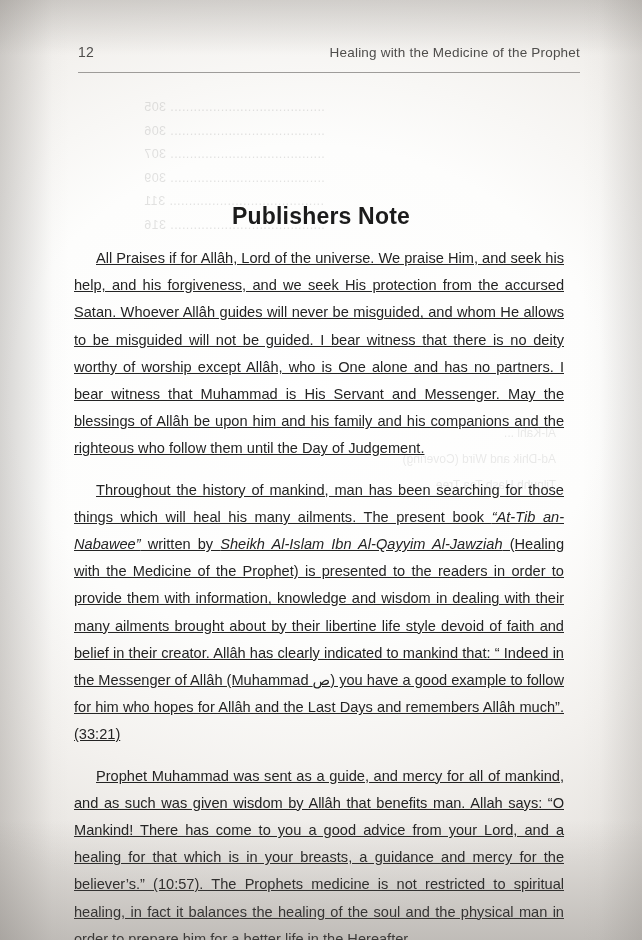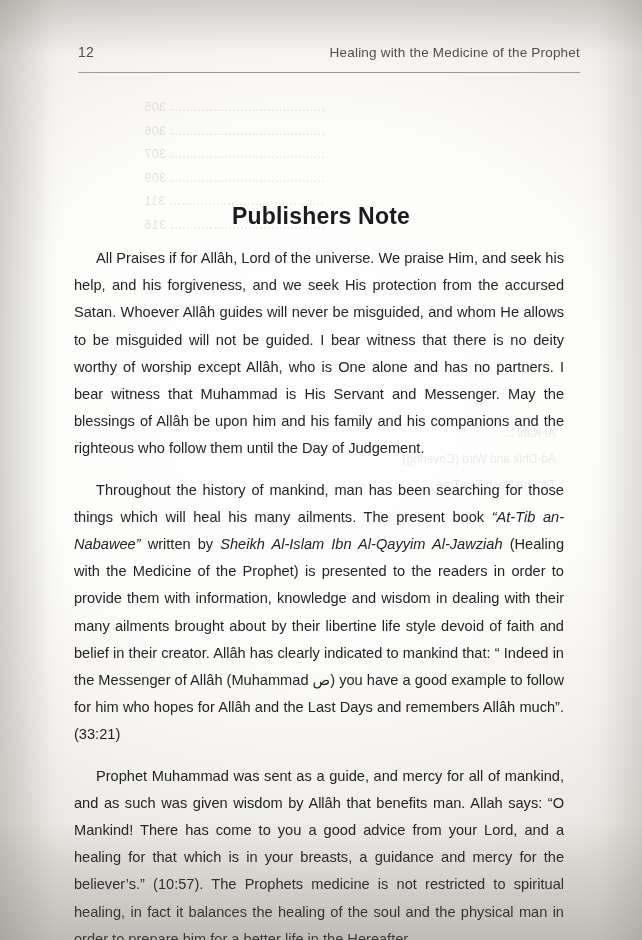--- a/index.html
+++ b/index.html
@@ -141,20 +141,21 @@
     top: 245px;
     color: #242424;
     font-size: 14.6px;
     line-height: 27.2px;
     text-align: justify;
     text-justify: inter-word;
   }
   .body-text p {
     margin: 0 16px 14px 0;
     text-indent: 22px;
+    text-decoration: underline;
   }
   .body-text p:last-child { margin-bottom: 0; }
   .ital { font-style: italic; }
 </style>
 </head>
 <body>
 
 <div class="page">
 
   <div class="page-shadow-top"></div>

